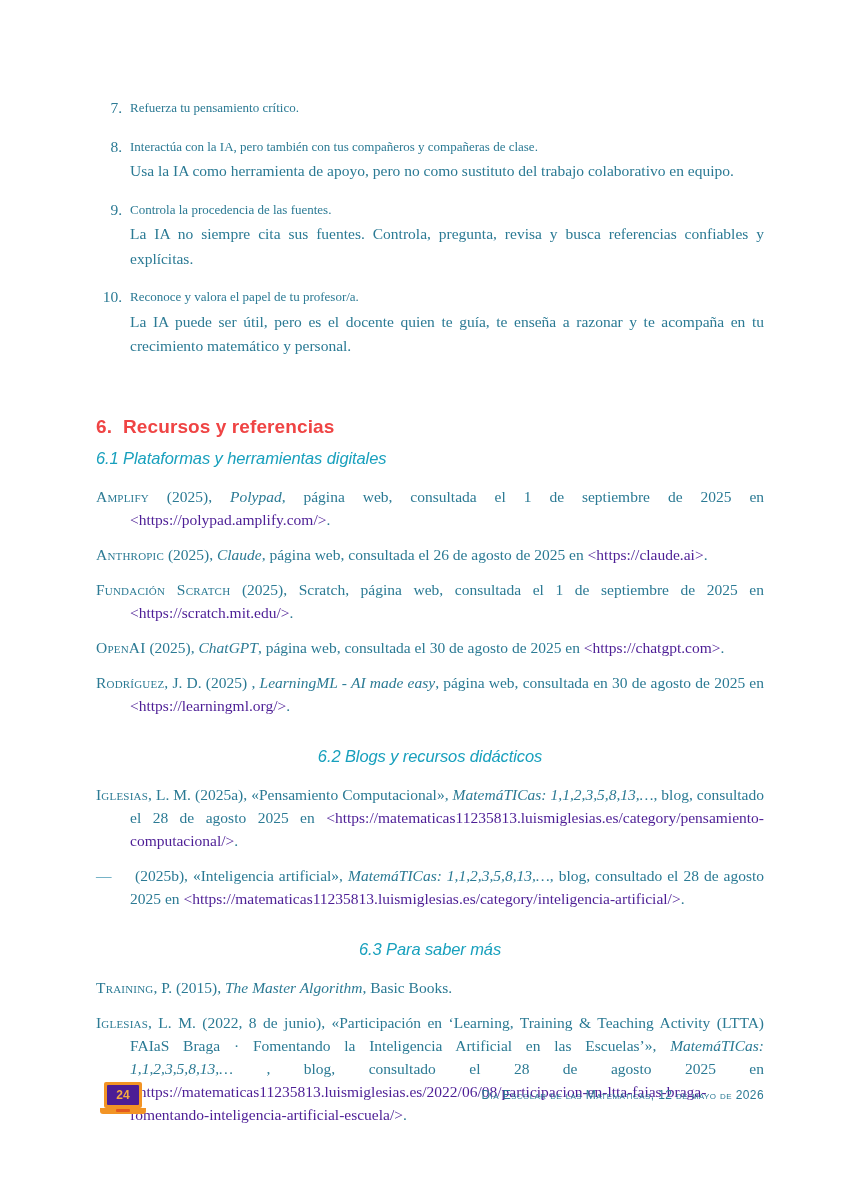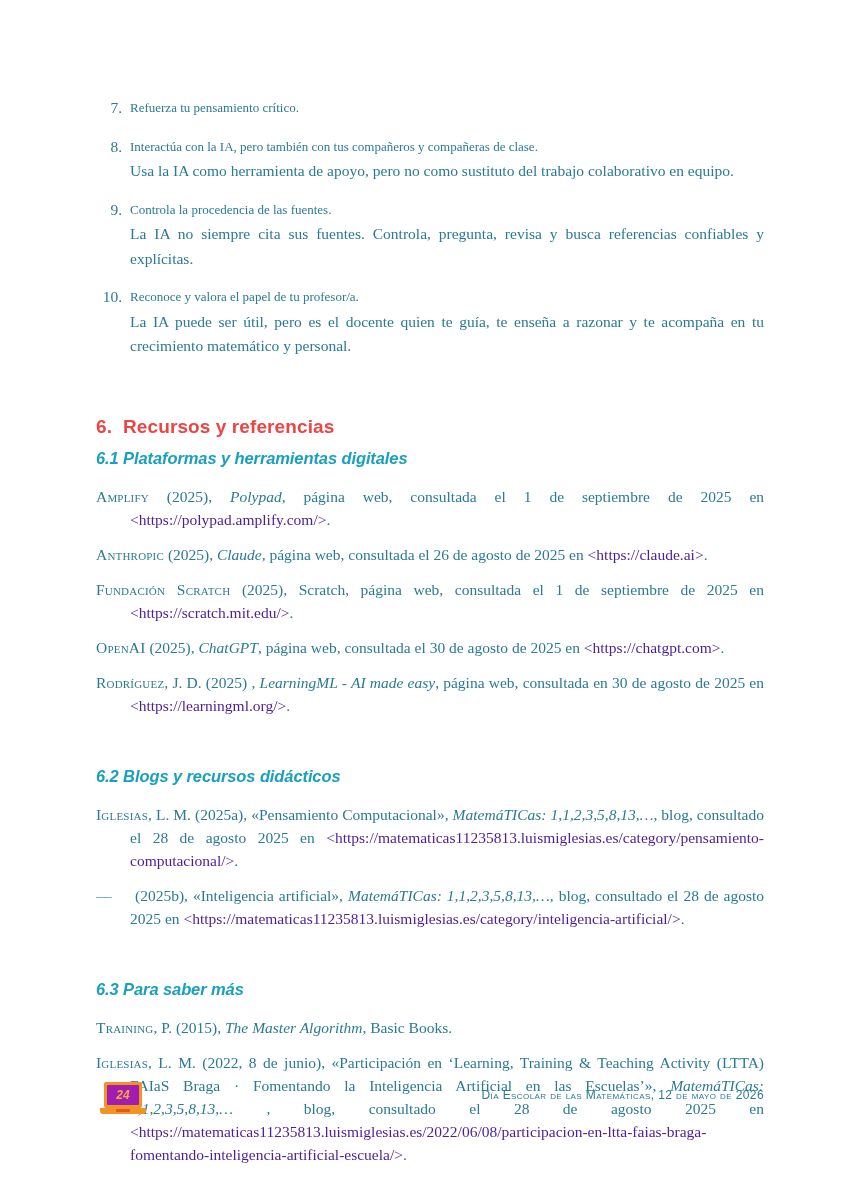--- a/index.html
+++ b/index.html
@@ -77,28 +77,28 @@
     line-height: 24px;
     color: #ef4444;
     margin: 56px 0 0 0;
     letter-spacing: 0.1px;
   }
   .h-section .h-num { margin-right: 11px; }
 
   .h-sub {
     font-family: "Liberation Sans", "DejaVu Sans", sans-serif;
     font-style: italic;
-    font-weight: bold;
+    font-weight: normal;
     font-size: 16.5px;
     line-height: 22px;
     color: #18a0bd;
     margin: 8px 0 0 0;
     letter-spacing: -0.1px;
   }
-  .h-sub.spaced { margin-top: 48px; }
+  .h-sub.spaced { margin-top: 28px; text-align: center; }
 
   
   .biblio {
     margin-top: 16px;
   }
   .ref {
     position: relative;
     font-size: 15.5px;
     line-height: 23px;
     color: #2b7a94;
@@ -160,26 +160,25 @@
     width: 38px;
     height: 26px;
     background: #f29425;
     border-radius: 2px;
     box-sizing: border-box;
     padding: 3px;
   }
   .laptop-inner {
     width: 100%;
     height: 100%;
-    background: #a21caf;
+    background: #4c1d95;
     border-radius: 1px;
     display: flex;
     align-items: center;
     justify-content: center;
-    font-style: italic;
   }
   .laptop-num {
     font-family: "Liberation Sans", "DejaVu Sans", sans-serif;
     font-weight: bold;
     font-size: 12px;
     color: #f5a93f;
     line-height: 1;
   }
   .laptop-base {
     position: absolute;

